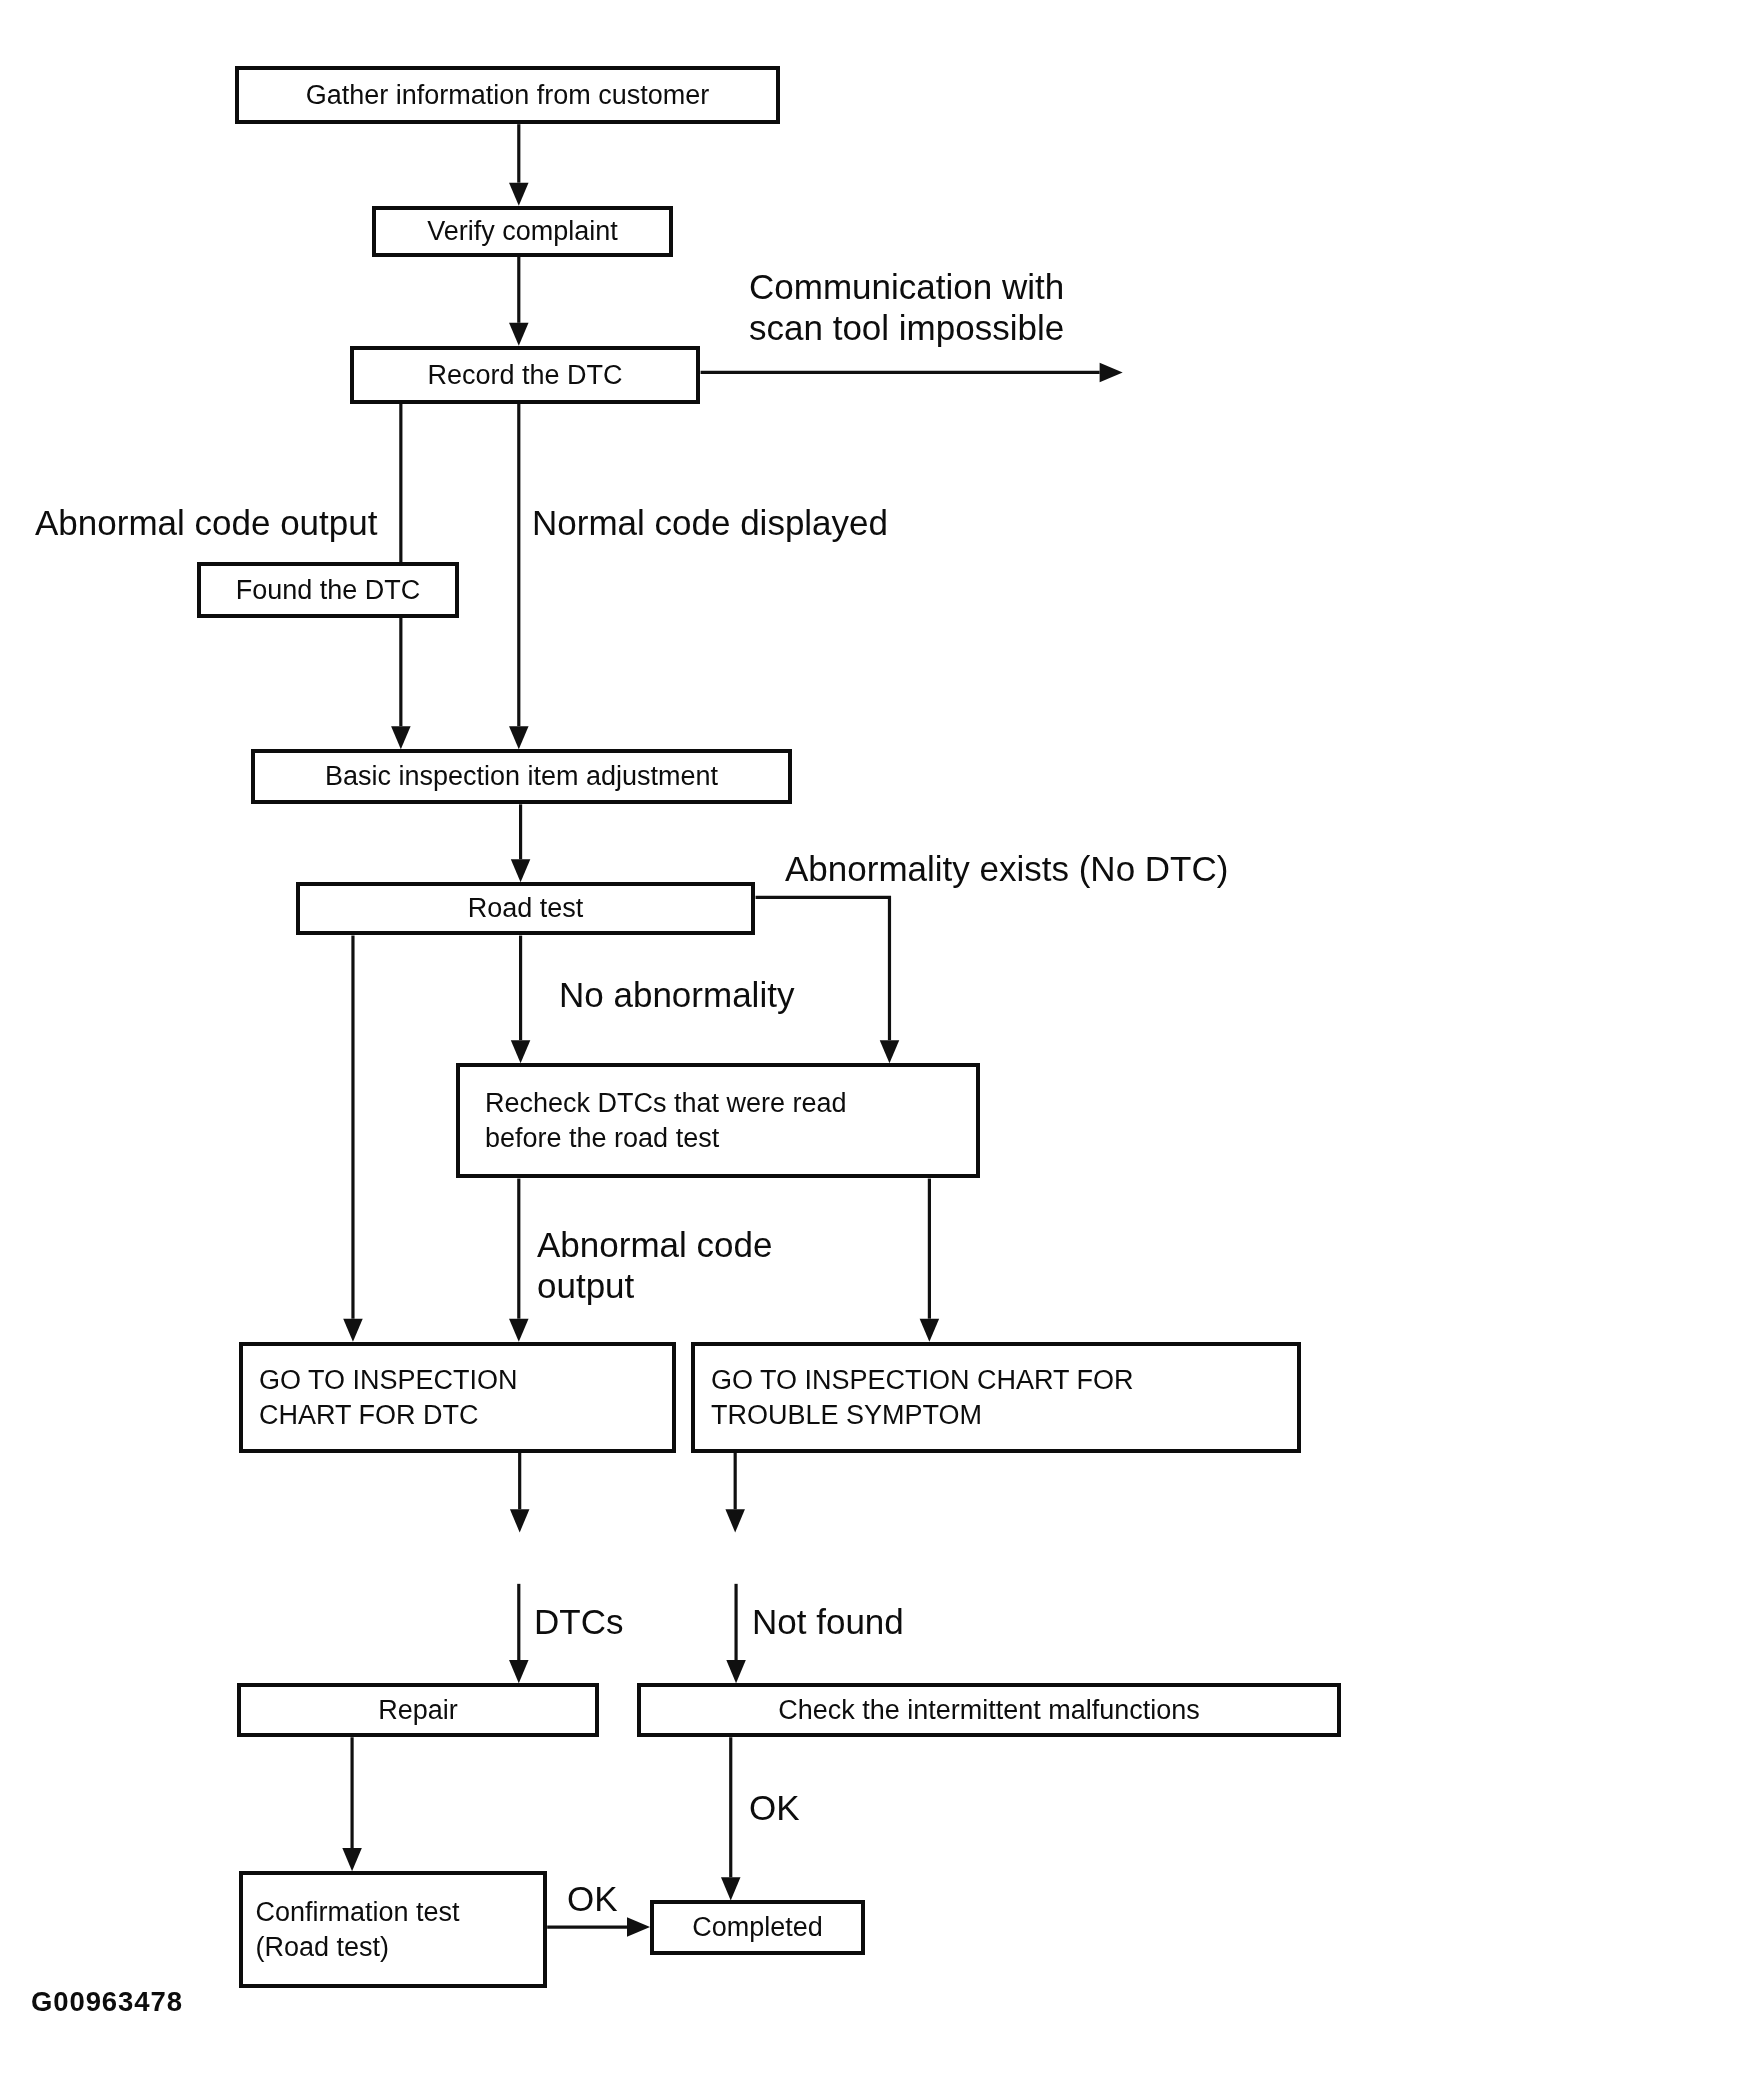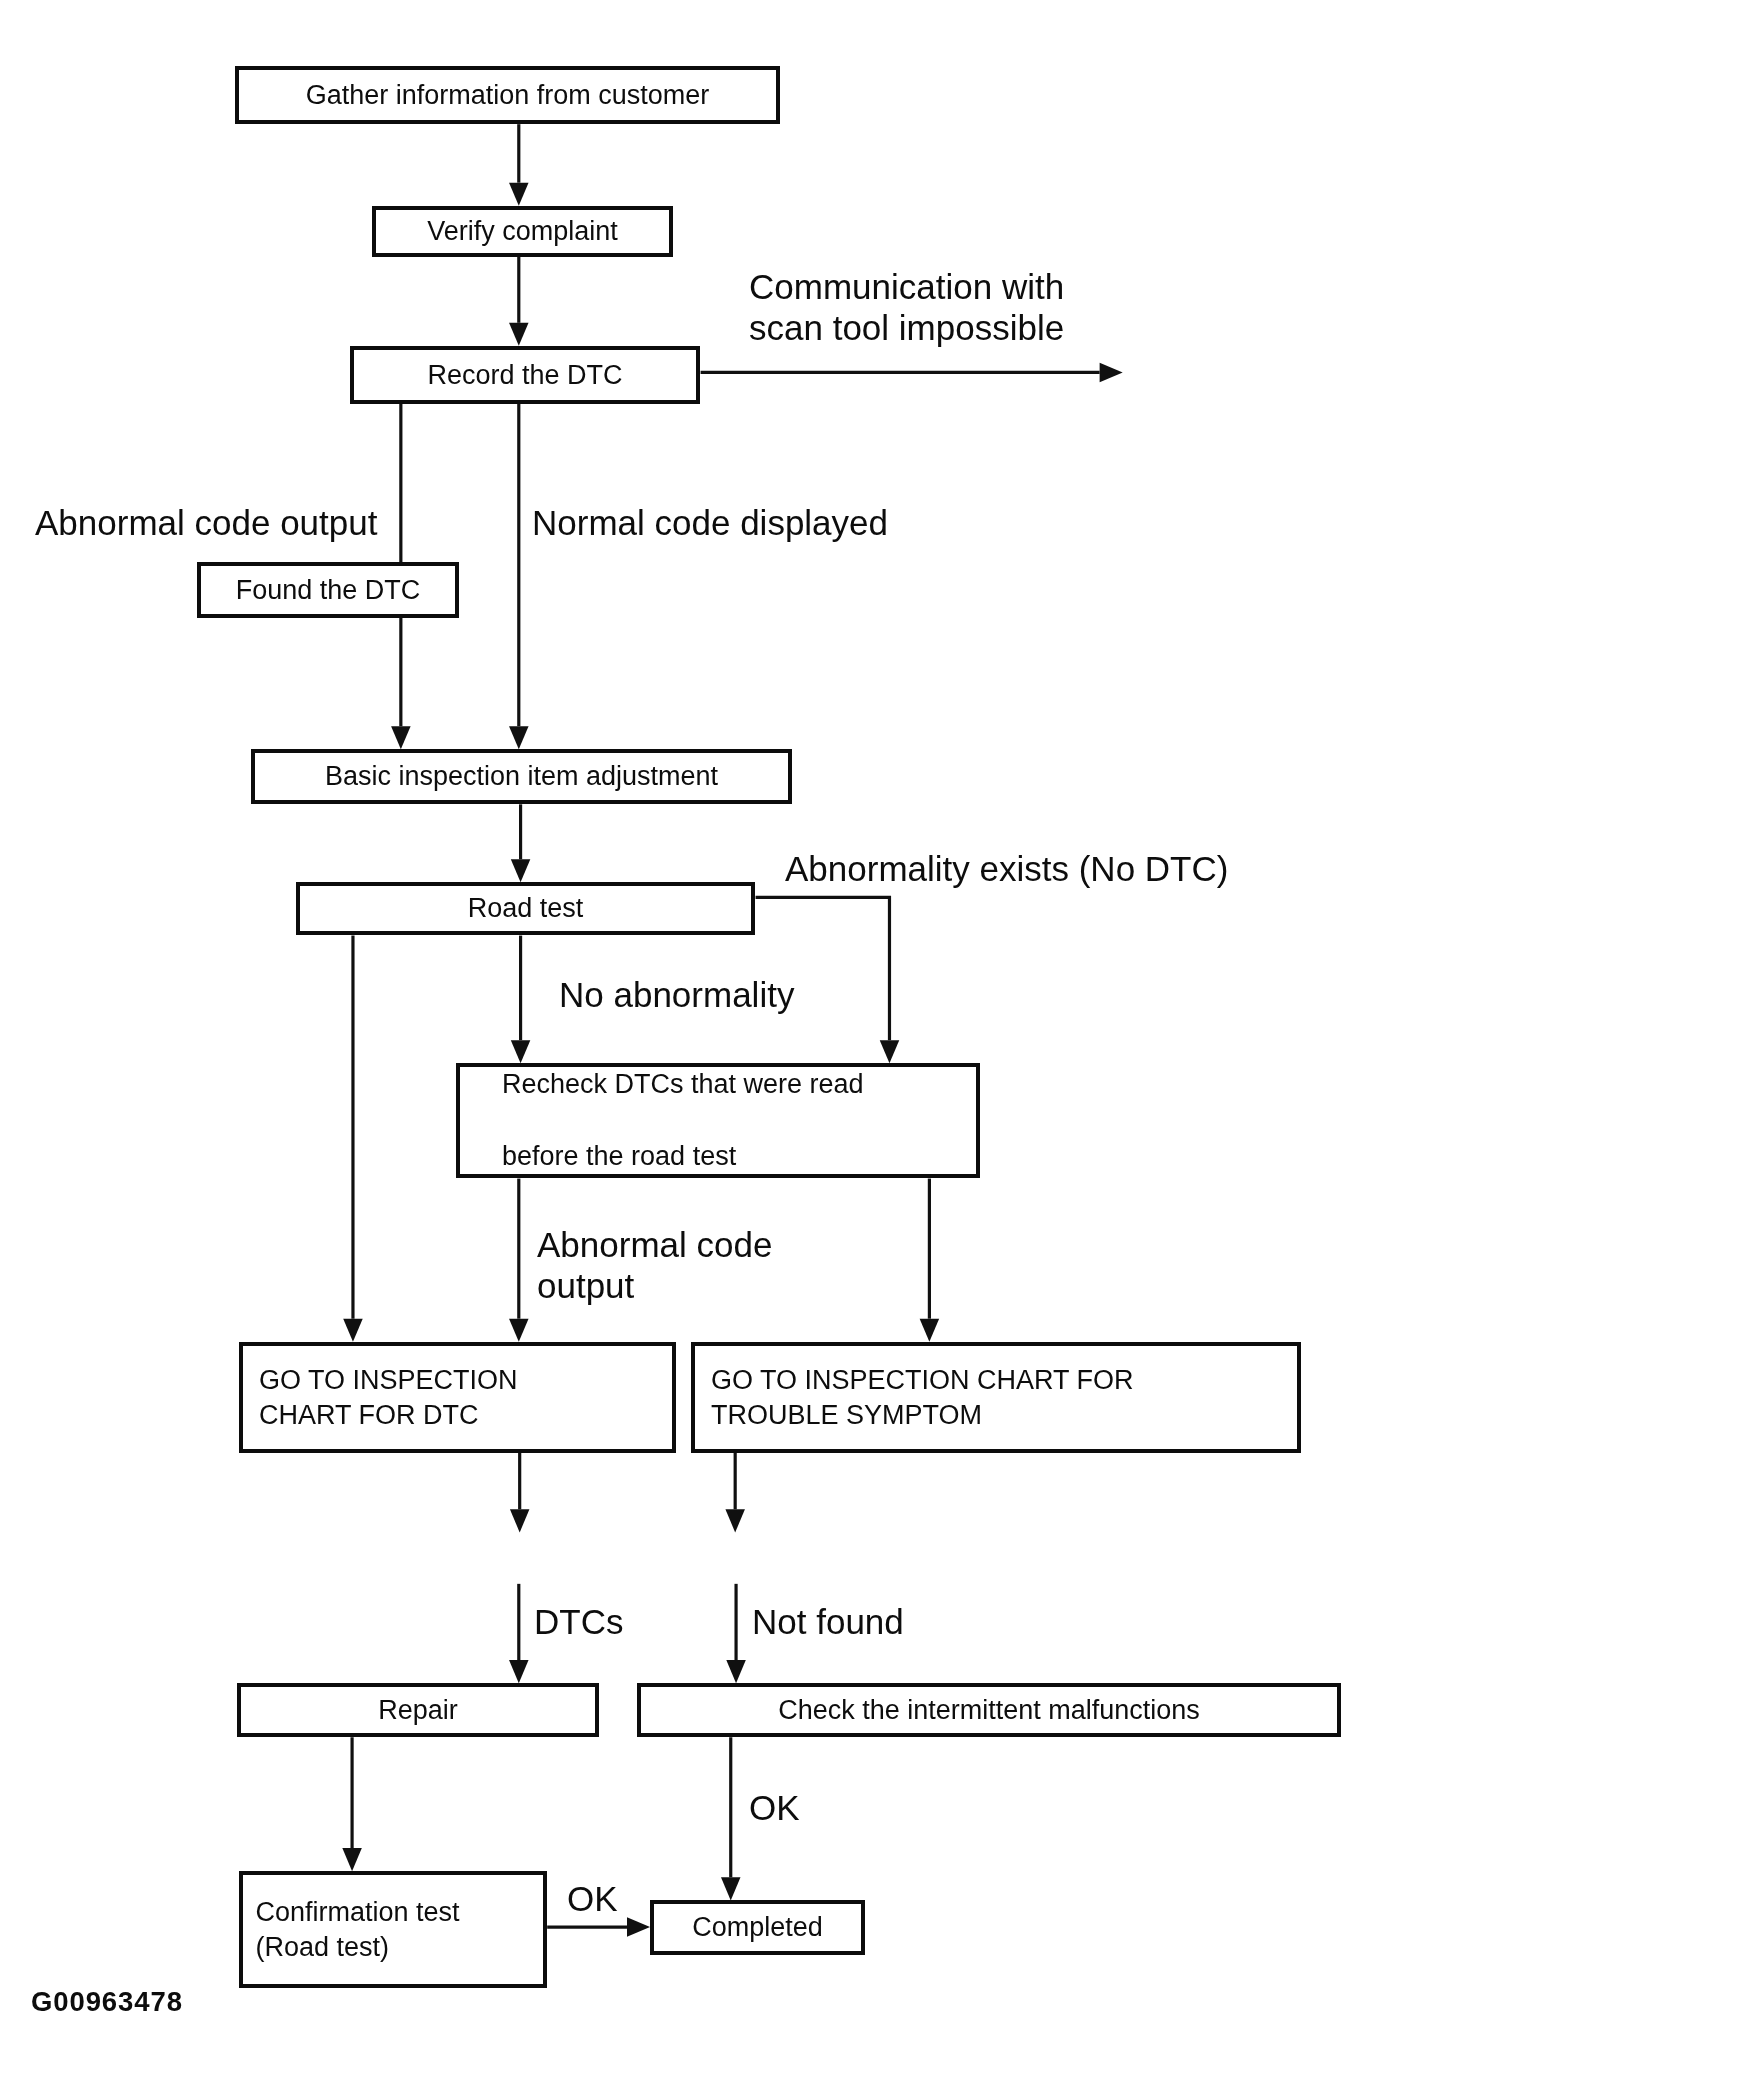--- a/index.html
+++ b/index.html
@@ -122,21 +122,21 @@
   </div>
 
   <div class="node" style="left:251px; top:749px; width:541px; height:55px;">
     <span>Basic inspection item adjustment</span>
   </div>
 
   <div class="node" style="left:296px; top:882px; width:459px; height:53px;">
     <span>Road test</span>
   </div>
 
-  <div class="node align-left" style="left:456px; top:1063px; width:524px; height:115px; padding-left:42px;justify-content:space-between;">
+  <div class="node align-left" style="left:456px; top:1063px; width:524px; height:115px; padding-left:25px;">
     <span>Recheck DTCs that were read</span>
     <span>before the road test</span>
   </div>
 
   <div class="node align-left" style="left:239px; top:1342px; width:437px; height:111px; padding-left:16px;">
     <span>GO TO INSPECTION</span>
     <span>CHART FOR DTC</span>
   </div>
 
   <div class="node align-left" style="left:691px; top:1342px; width:610px; height:111px; padding-left:16px;">

